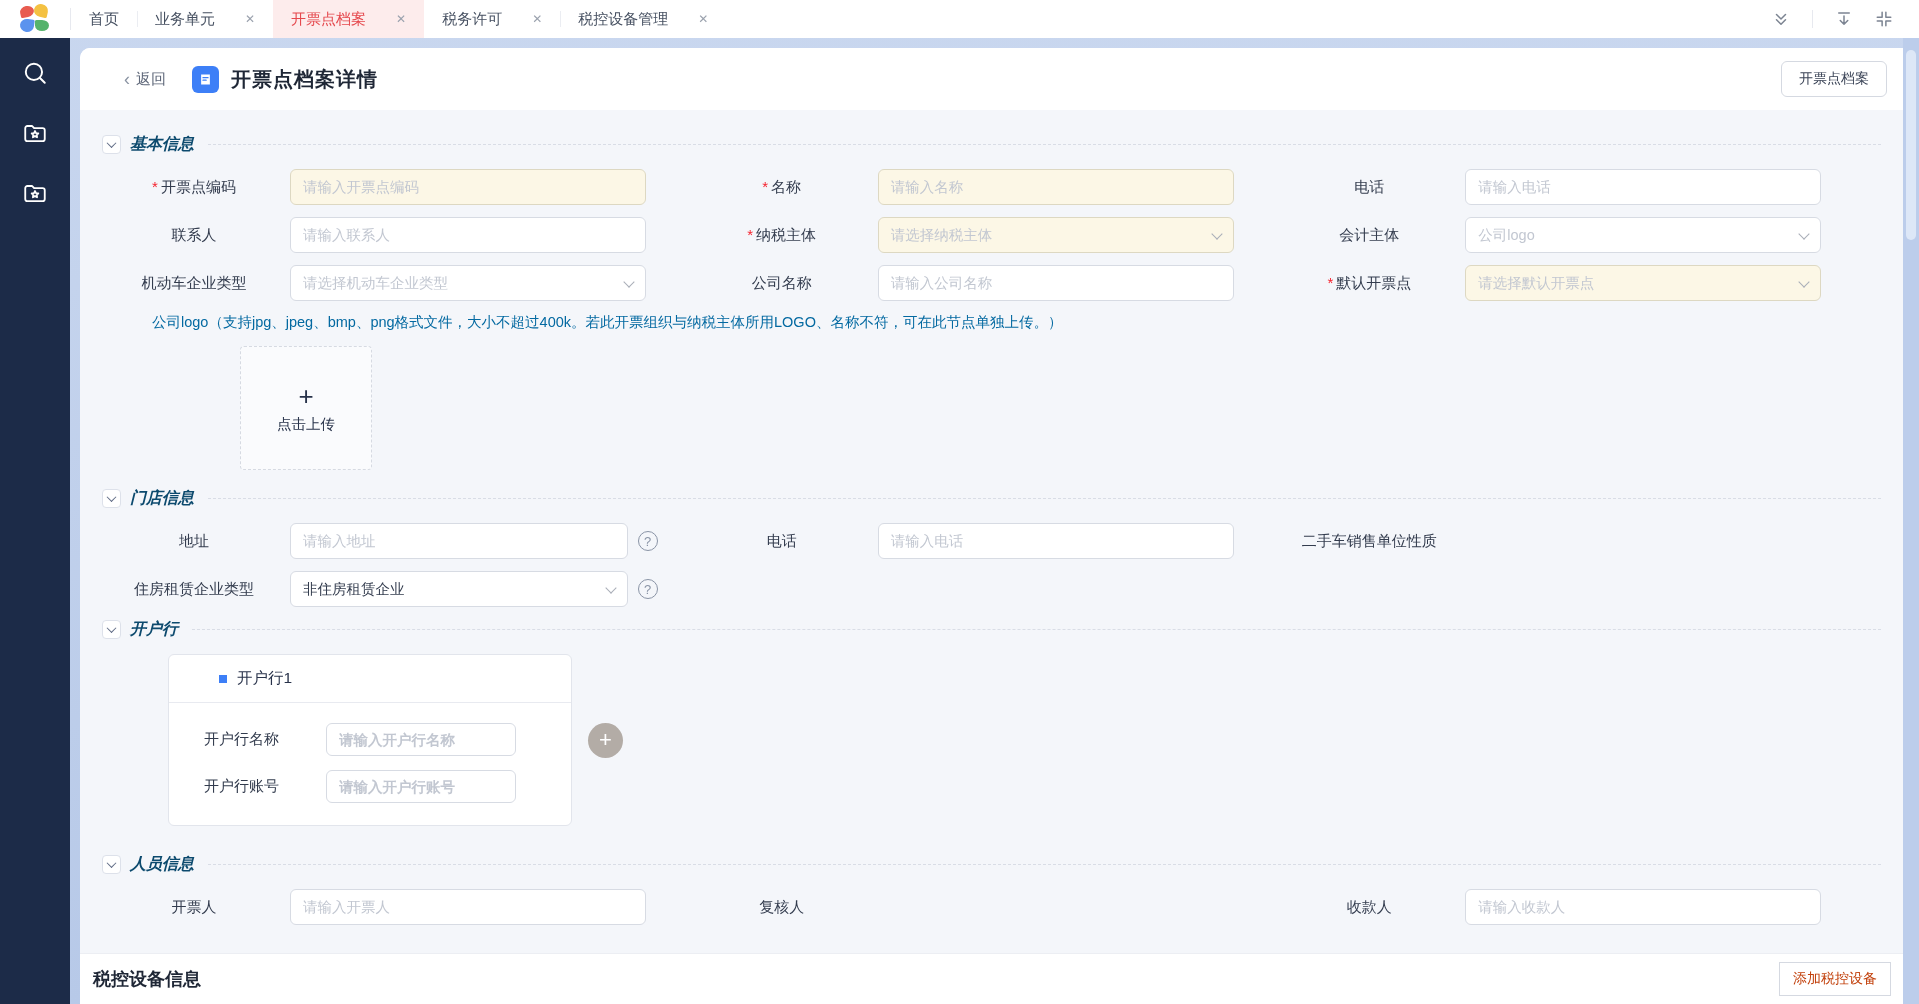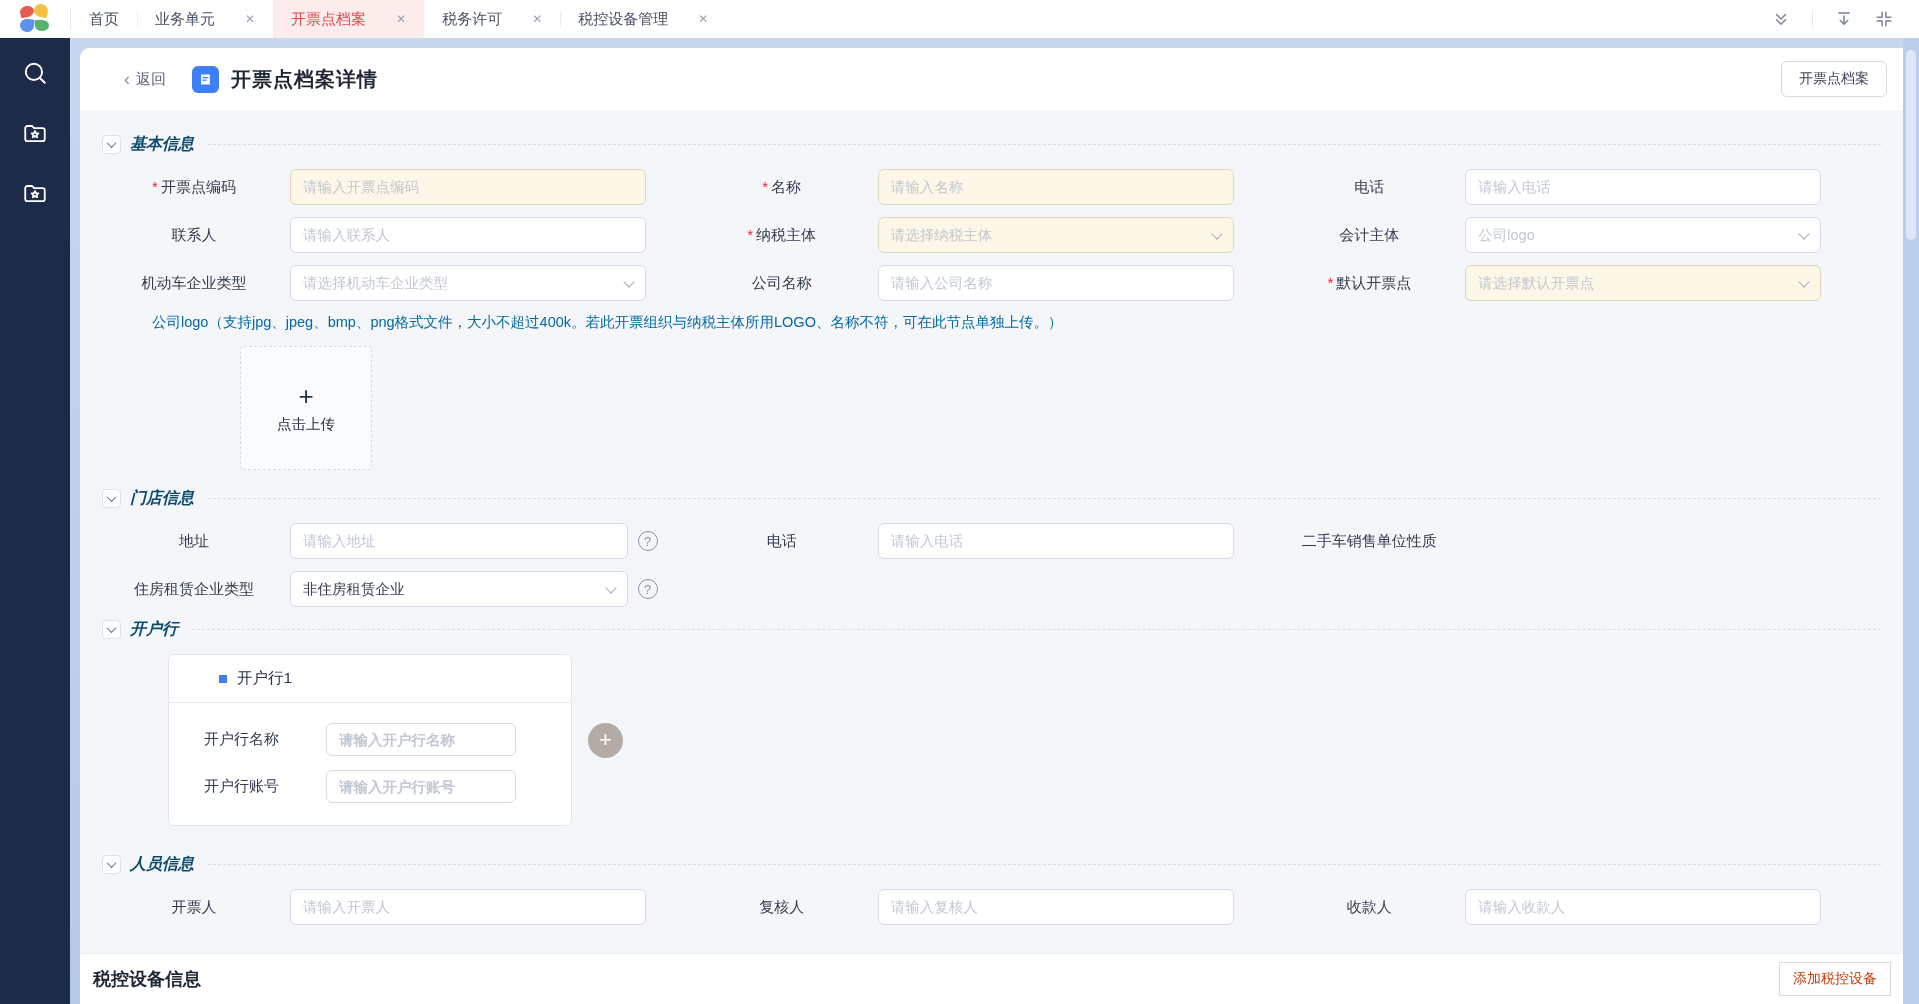--- a/index.html
+++ b/index.html
@@ -354,21 +354,20 @@
       <span class="sec-dash"></span>
     </div>
 
     <div class="grid3">
       <div class="cell">
         <label class="flabel"><span>开票人</span></label>
         <input class="fin" placeholder="请输入开票人" style="">
       </div>
       <div class="cell">
         <label class="flabel"><span>复核人</span></label>
-        <input class="fin" placeholder="请输入复核人" style="">
       </div>
       <div class="cell">
         <label class="flabel"><span>收款人</span></label>
         <input class="fin" placeholder="请输入收款人" style="">
       </div>
     </div>
 
   </div>
 
   <div class="bottom-bar">

